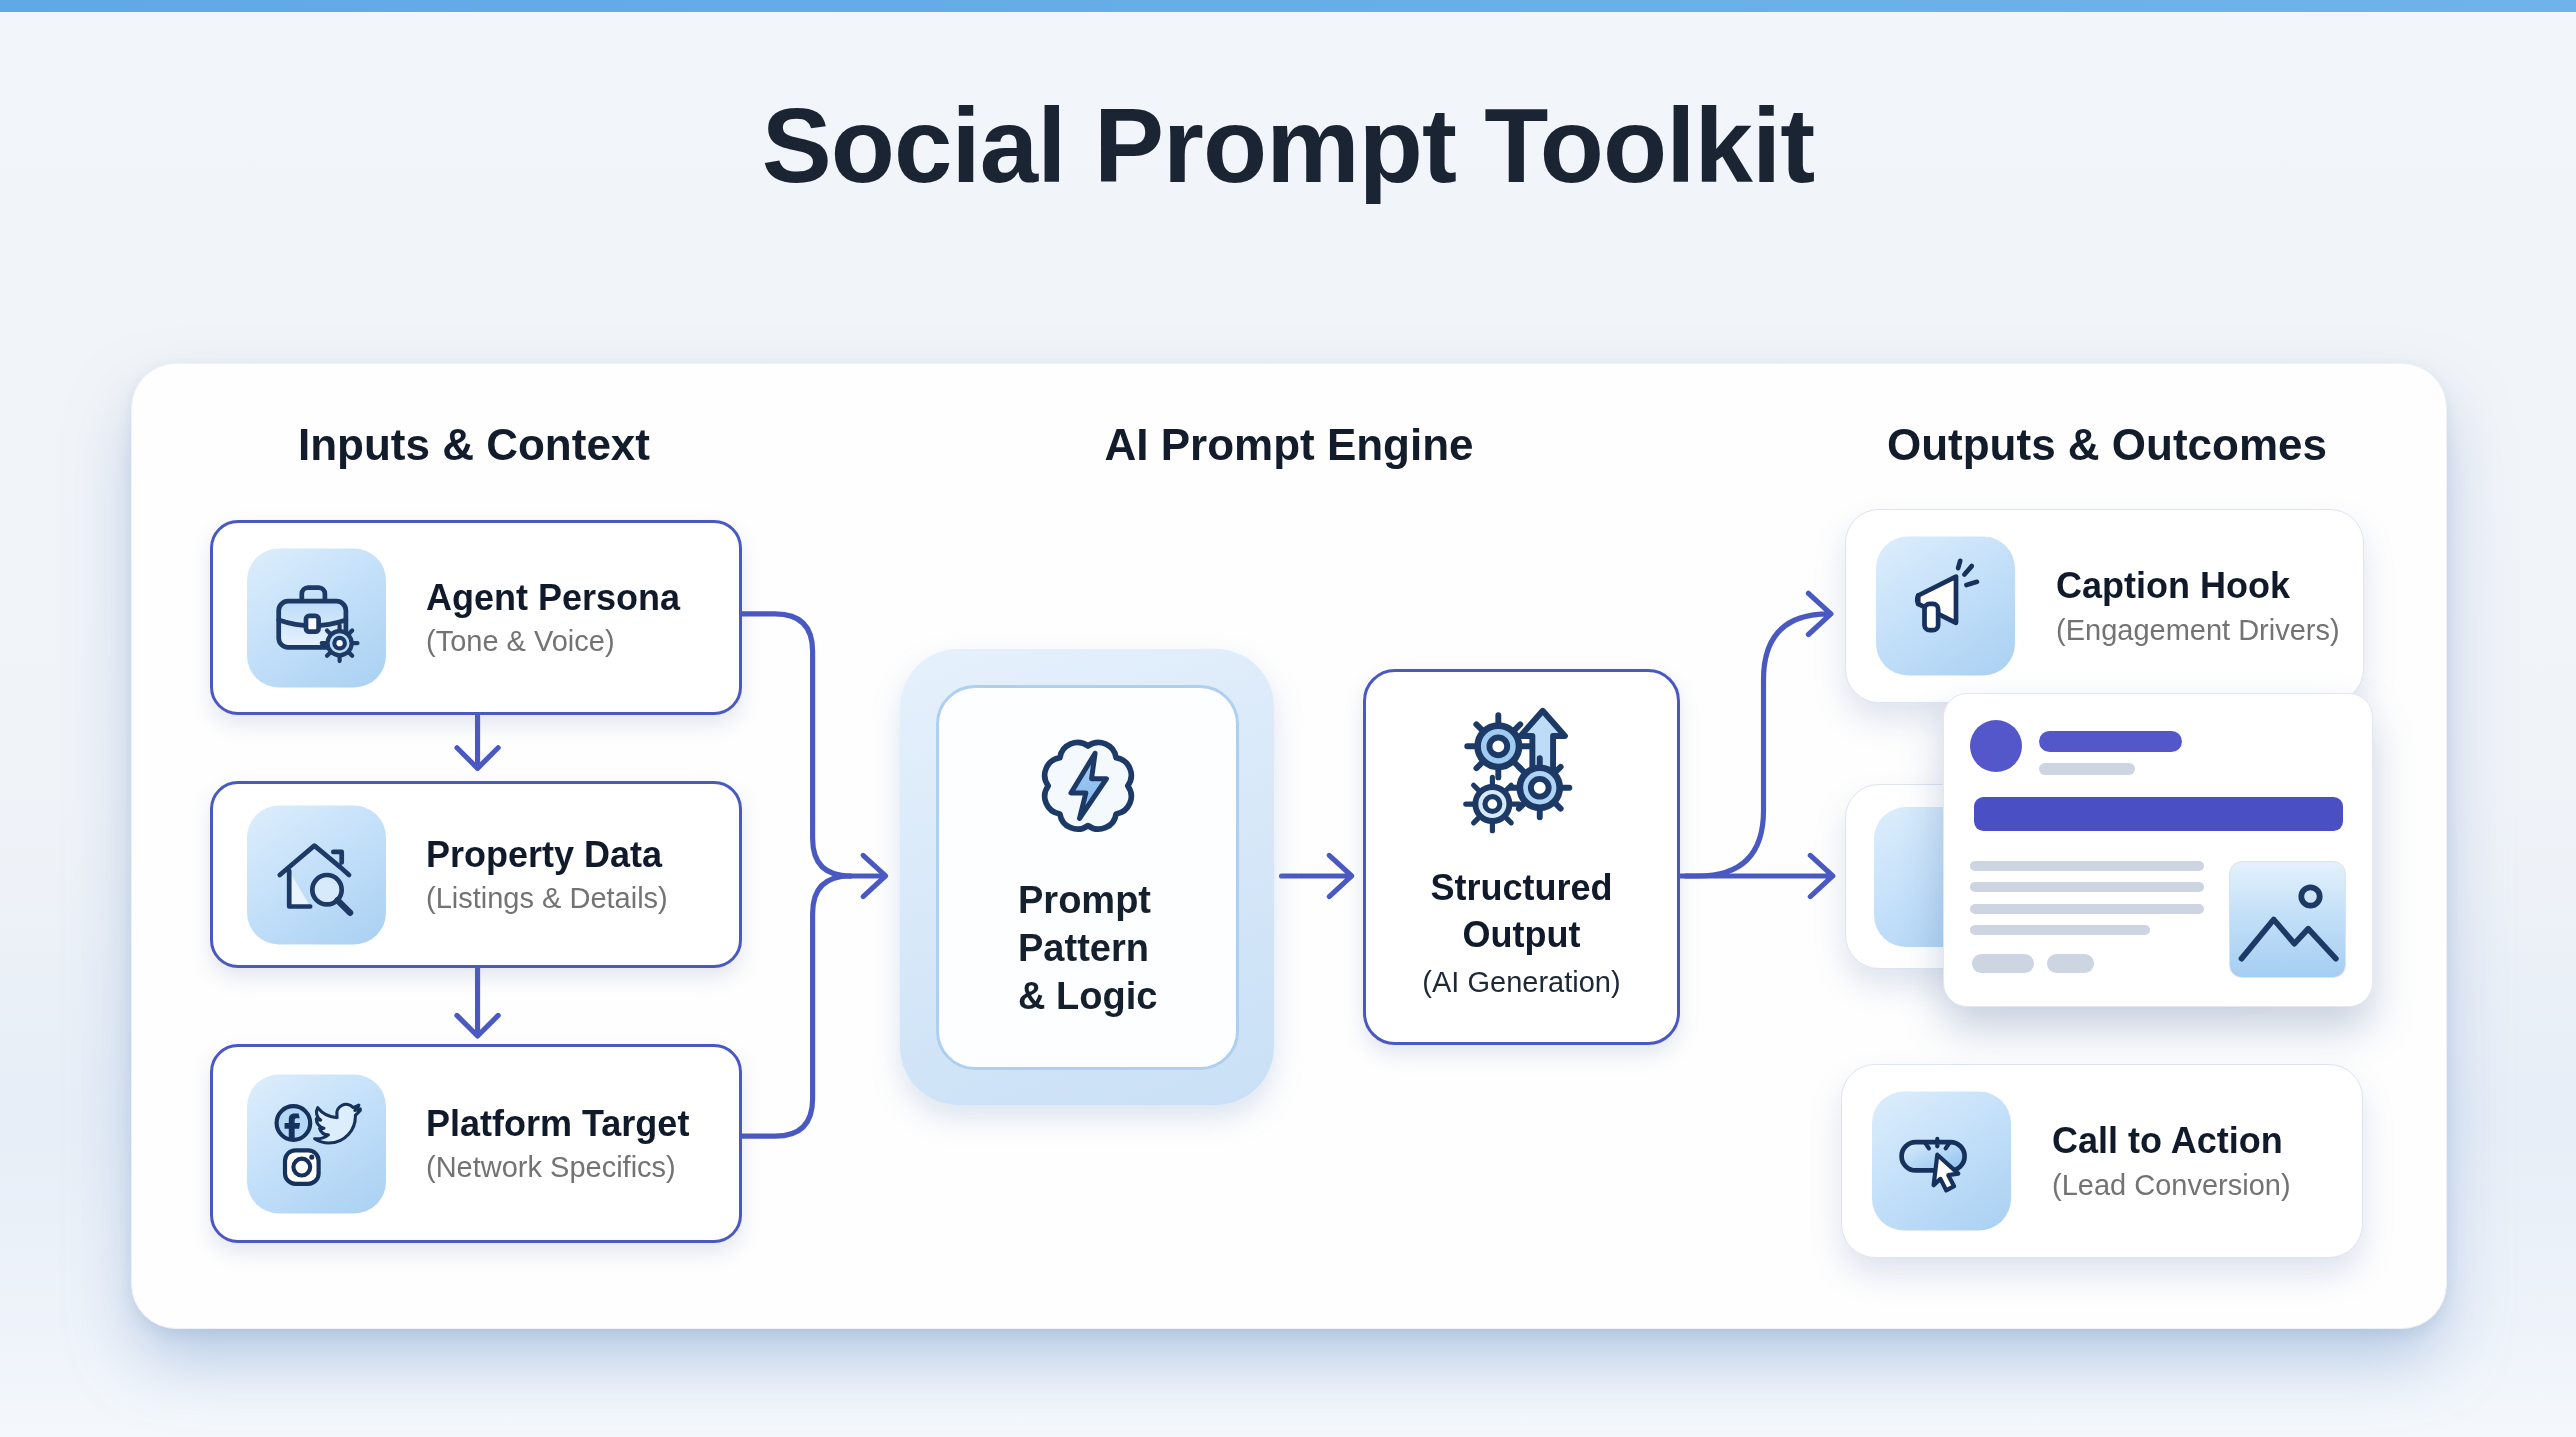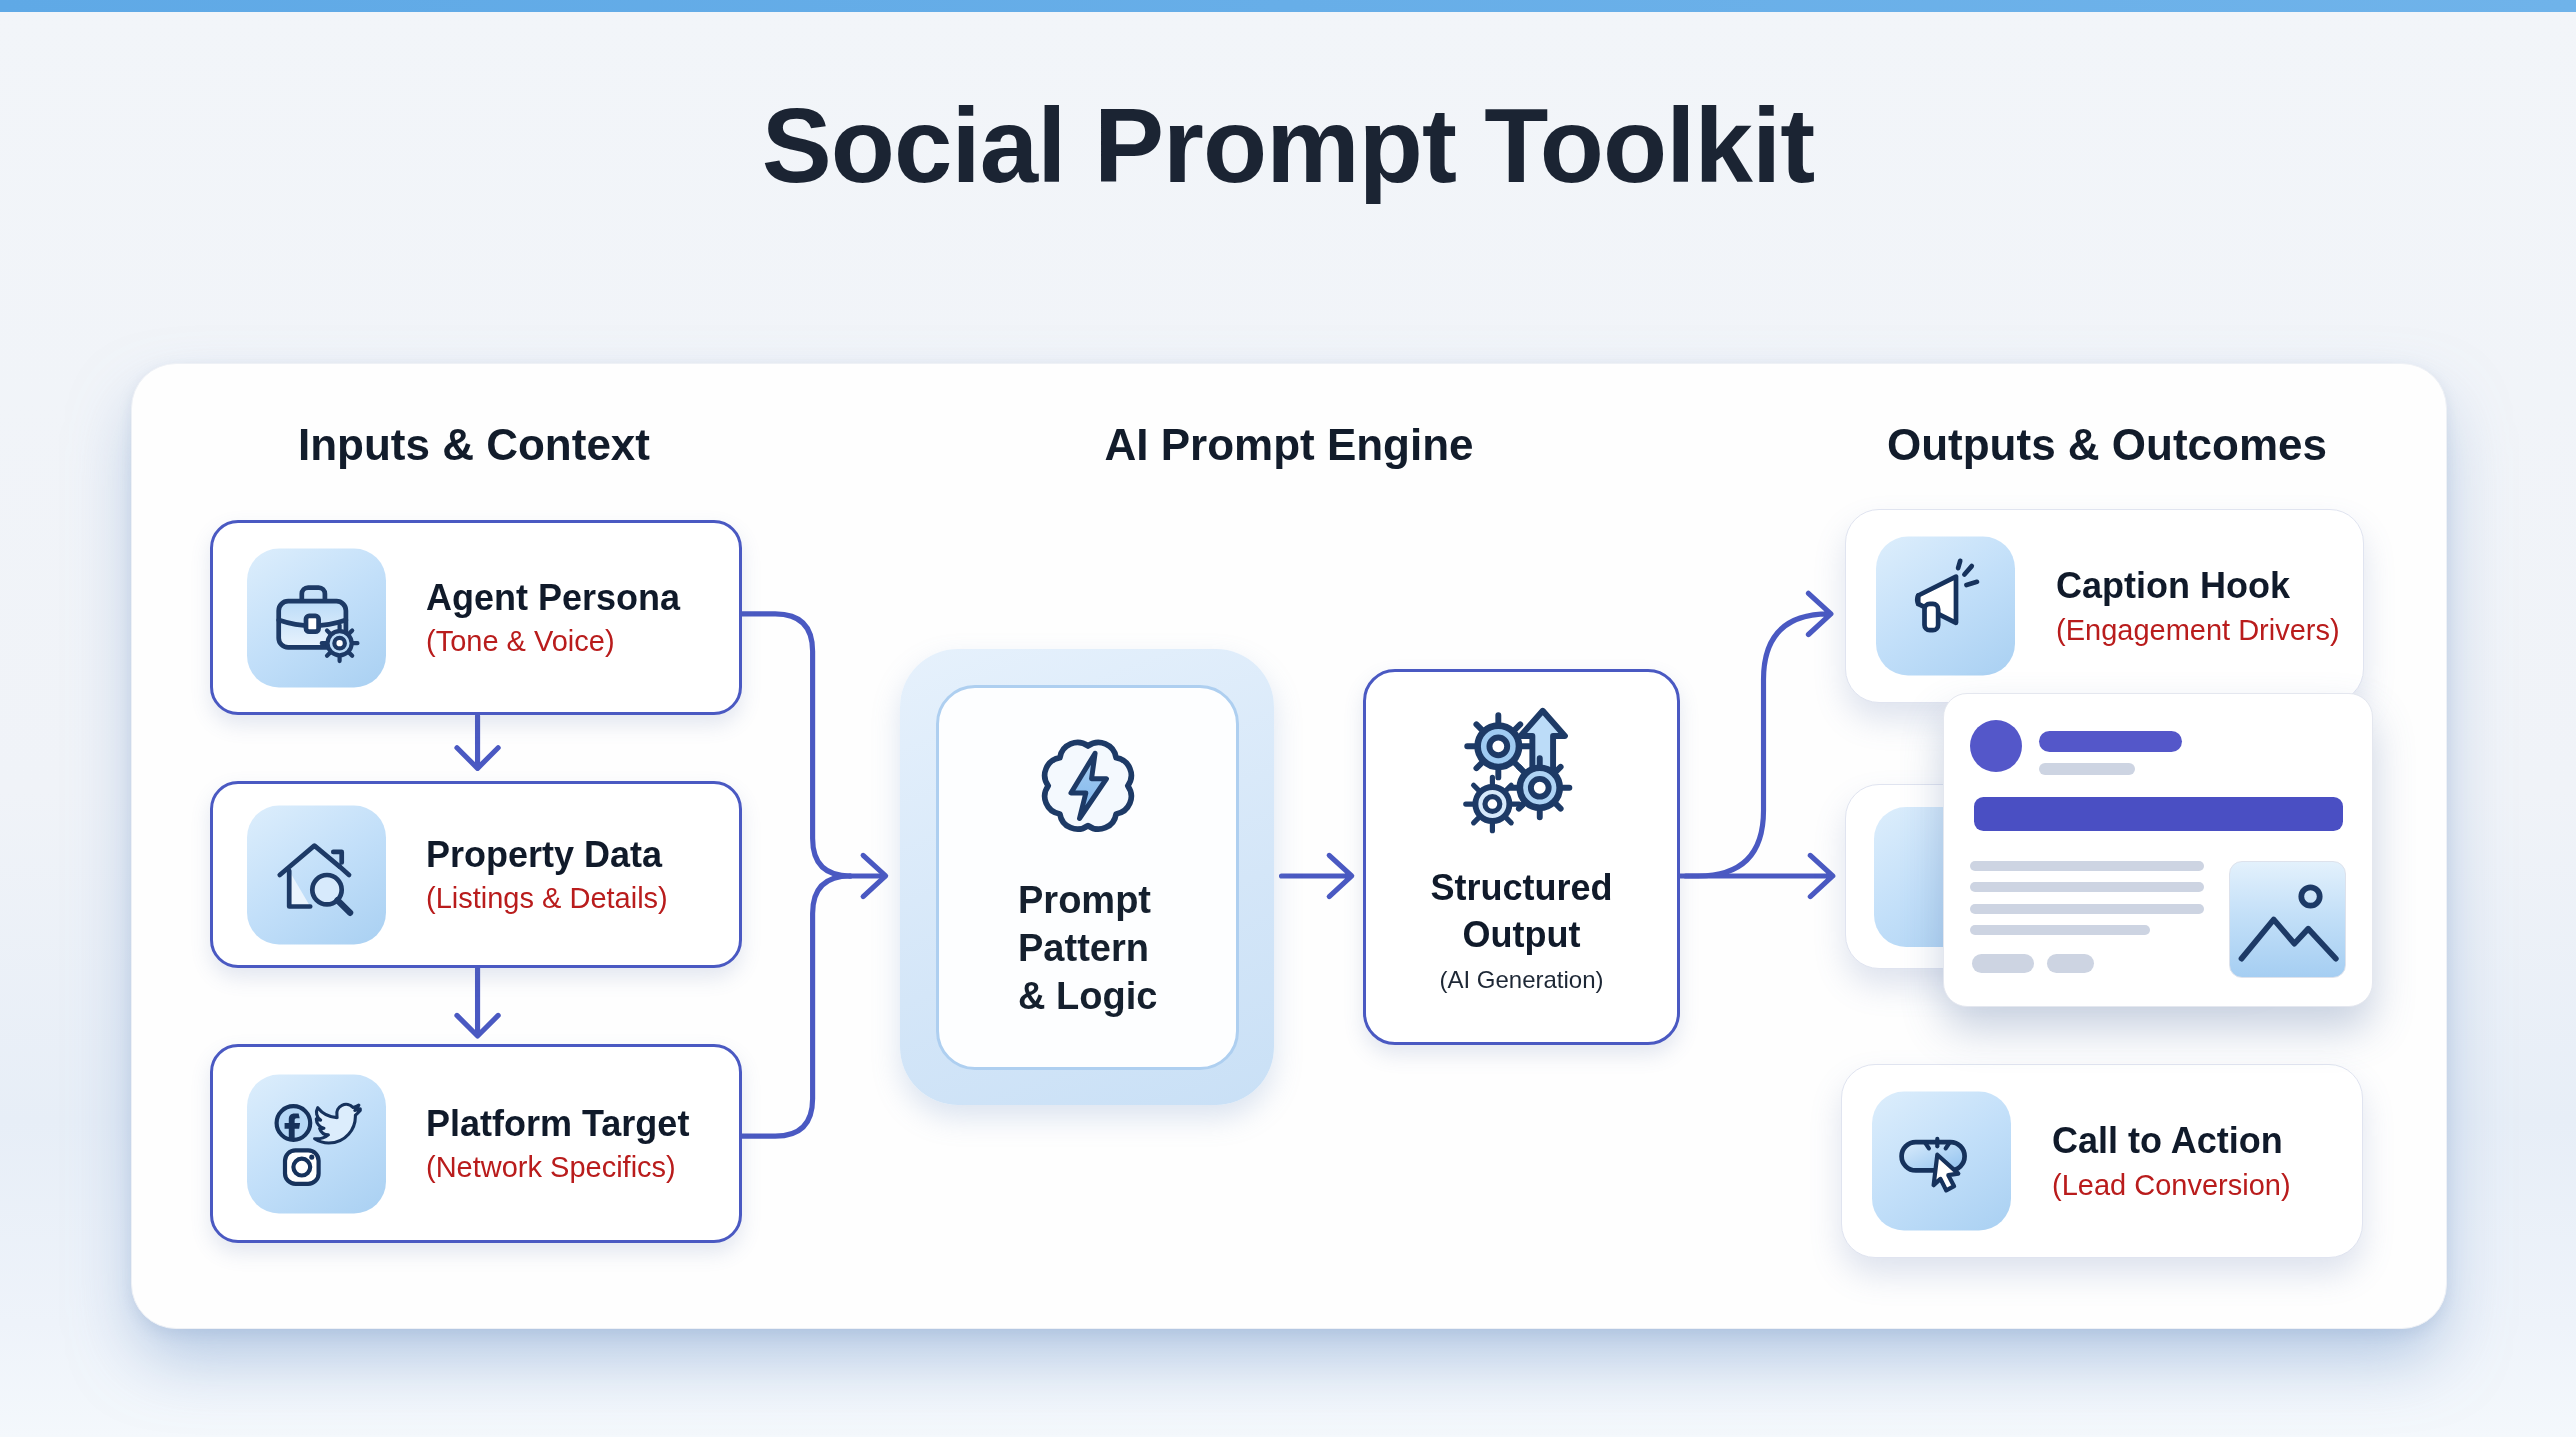--- a/index.html
+++ b/index.html
@@ -19,35 +19,35 @@
   .colhead{position:absolute;top:56px;width:562px;text-align:center;font-size:44px;font-weight:600;color:#121c2b;}
   
   .node{position:absolute;background:#fff;border:3.7px solid #4a59c2;border-radius:28px;
     box-shadow:0 9.4px 20.6px rgba(90,110,170,.16);z-index:2;}
   .tile{position:absolute;left:34px;top:50%;transform:translateY(-50%);width:139px;height:139px;border-radius:32px;
     background:linear-gradient(145deg,#ddeefc 0%,#c2dff9 50%,#a9d0f2 100%);
     display:flex;align-items:center;justify-content:center;}
   .tile svg{width:105px;height:105px;}
   .node-text{position:absolute;left:213px;top:50%;transform:translateY(-50%);}
   .node-title{font-size:36px;font-weight:700;color:#101a2a;line-height:1.15;}
-  .node-sub{font-size:29px;font-weight:400;color:#b91c1c;margin-top:7.5px;line-height:1.15;}
+  .node-sub{font-size:29px;font-weight:400;color:#737373;margin-top:7.5px;line-height:1.15;}
   
   .glow{position:absolute;left:768px;top:285px;width:374px;height:456px;border-radius:58px;z-index:2;
     background:linear-gradient(160deg,#e6f1fc 0%,#d4e6f8 60%,#c9e0f6 100%);
     box-shadow:0 13px 28px rgba(120,150,200,.25);}
   .glow-inner{position:absolute;left:36px;top:36px;width:303px;height:385px;background:#fdfeff;
     border:3.7px solid #aecff0;border-radius:39px;box-sizing:border-box;}
   .brain-wrap{position:absolute;left:50%;top:24px;transform:translateX(-50%);width:142px;height:142px;}
   .prompt-lines{position:absolute;left:79px;top:189px;font-size:38px;font-weight:700;color:#15202e;line-height:1.26;text-align:left;}
   
   .so-box{left:1231px;top:305px;width:311px;height:370px;border-radius:32px;}
   .so-icon{position:absolute;left:50%;top:24px;transform:translateX(-50%);width:148px;height:148px;}
   .so-line1{position:absolute;left:0;top:195px;width:100%;text-align:center;font-size:36px;font-weight:700;color:#101a2a;}
   .so-line2{position:absolute;left:0;top:242px;width:100%;text-align:center;font-size:36px;font-weight:700;color:#101a2a;}
-  .so-sub{position:absolute;left:0;top:294px;width:100%;text-align:center;font-size:24px;font-weight:400;color:#1d2735;}
+  .so-sub{position:absolute;left:0;top:294px;width:100%;text-align:center;font-size:29px;font-weight:400;color:#1d2735;}
   
   .card{position:absolute;background:#fff;border:1.9px solid #e0e4f0;border-radius:34px;
     box-shadow:0 17px 32px rgba(96,122,175,.20);z-index:2;}
   .card .node-text{left:210px;}
   
   .post{position:absolute;left:1811px;top:329px;width:428px;height:312px;background:#fff;border:1.9px solid #e4e7ef;
     border-radius:24px;box-shadow:0 22.5px 41px rgba(80,110,160,.30);z-index:3;}
   .avatar{position:absolute;left:26px;top:26px;width:52px;height:52px;border-radius:50%;background:#5457c9;}
   .bar{position:absolute;border-radius:11.2px;}
   .post-img{position:absolute;left:285px;top:167px;width:117px;height:117px;border-radius:13px;

